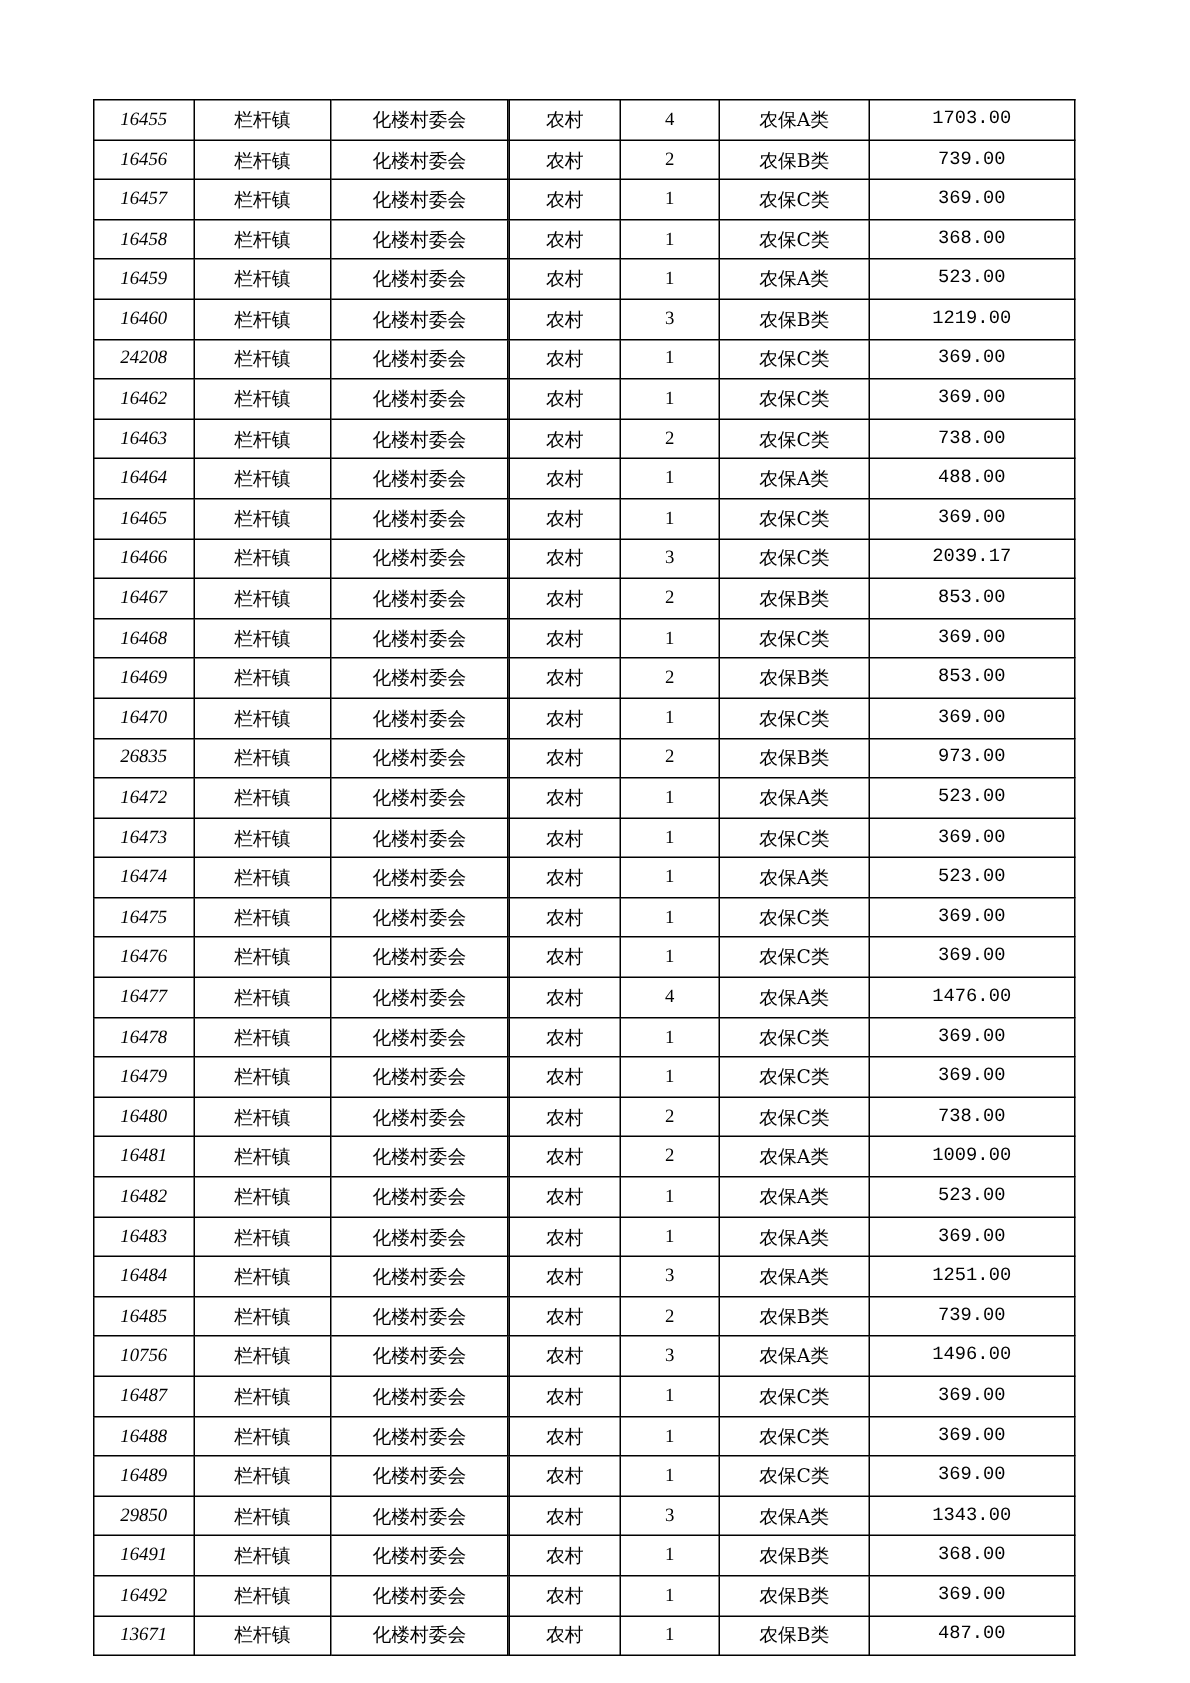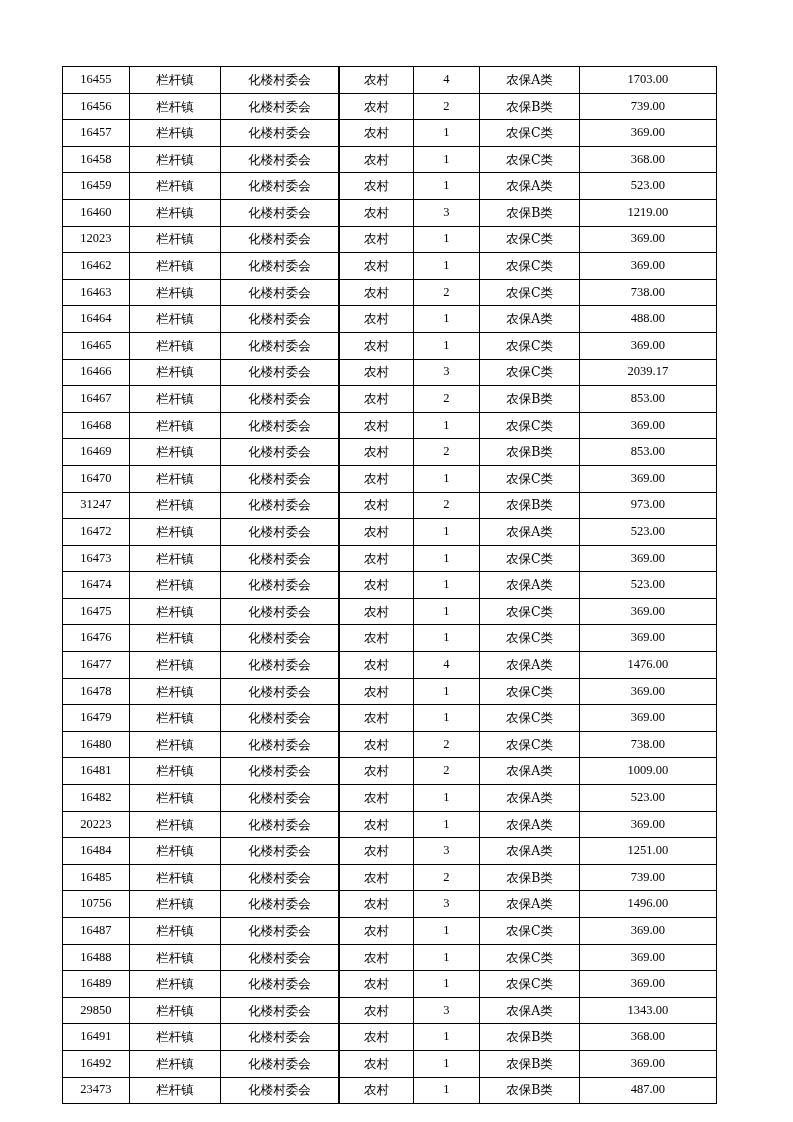--- a/index.html
+++ b/index.html
@@ -37,23 +37,23 @@
     overflow: hidden;
   }
   col.c-id    { width: 10.2%; }
   col.c-town  { width: 14.0%; }
   col.c-vill  { width: 18.0%; }
   col.c-type  { width: 11.2%; }
   col.c-num   { width: 10.2%; }
   col.c-cat   { width: 15.2%; }
   col.c-amt   { width: 21.0%; }
 
-  td.id   { font-family: "Liberation Serif", "DejaVu Serif", serif; font-size: 12.5px; }
+  td.id   { font-family: "Liberation Serif", "DejaVu Serif", serif; font-size: 12.5px; font-style: italic; }
   td.num  { font-family: "Liberation Serif", "DejaVu Serif", serif; font-size: 12.5px; }
-  td.amt  { font-family: Liberation Serif, serif; font-size: 12.5px; }
+  td.amt  { font-family: Liberation Mono, monospace; font-size: 12.5px; }
 </style>
 </head>
 <body>
 
 <div class="page">
   <table class="roster">
     <colgroup>
       <col class="c-id">
       <col class="c-town">
       <col class="c-vill">
@@ -118,21 +118,21 @@
           <td class="id">16460</td>
           <td class="town">栏杆镇</td>
           <td class="vill">化楼村委会</td>
           <td class="name">周摇摇</td>
           <td class="type">农村</td>
           <td class="num">3</td>
           <td class="cat">农保B类</td>
           <td class="amt">1219.00</td>
         </tr>
         <tr>
-          <td class="id">12023</td>
+          <td class="id">24208</td>
           <td class="town">栏杆镇</td>
           <td class="vill">化楼村委会</td>
           <td class="name">孟现才</td>
           <td class="type">农村</td>
           <td class="num">1</td>
           <td class="cat">农保C类</td>
           <td class="amt">369.00</td>
         </tr>
         <tr>
           <td class="id">16462</td>
@@ -218,21 +218,21 @@
           <td class="id">16470</td>
           <td class="town">栏杆镇</td>
           <td class="vill">化楼村委会</td>
           <td class="name">彭乂宏</td>
           <td class="type">农村</td>
           <td class="num">1</td>
           <td class="cat">农保C类</td>
           <td class="amt">369.00</td>
         </tr>
         <tr>
-          <td class="id">31247</td>
+          <td class="id">26835</td>
           <td class="town">栏杆镇</td>
           <td class="vill">化楼村委会</td>
           <td class="name">程正申</td>
           <td class="type">农村</td>
           <td class="num">2</td>
           <td class="cat">农保B类</td>
           <td class="amt">973.00</td>
         </tr>
         <tr>
           <td class="id">16472</td>
@@ -338,21 +338,21 @@
           <td class="id">16482</td>
           <td class="town">栏杆镇</td>
           <td class="vill">化楼村委会</td>
           <td class="name">郭亳洁</td>
           <td class="type">农村</td>
           <td class="num">1</td>
           <td class="cat">农保A类</td>
           <td class="amt">523.00</td>
         </tr>
         <tr>
-          <td class="id">20223</td>
+          <td class="id">16483</td>
           <td class="town">栏杆镇</td>
           <td class="vill">化楼村委会</td>
           <td class="name">张建侠</td>
           <td class="type">农村</td>
           <td class="num">1</td>
           <td class="cat">农保A类</td>
           <td class="amt">369.00</td>
         </tr>
         <tr>
           <td class="id">16484</td>
@@ -438,21 +438,21 @@
           <td class="id">16492</td>
           <td class="town">栏杆镇</td>
           <td class="vill">化楼村委会</td>
           <td class="name">张玉英</td>
           <td class="type">农村</td>
           <td class="num">1</td>
           <td class="cat">农保B类</td>
           <td class="amt">369.00</td>
         </tr>
         <tr>
-          <td class="id">23473</td>
+          <td class="id">13671</td>
           <td class="town">栏杆镇</td>
           <td class="vill">化楼村委会</td>
           <td class="name">杨时美</td>
           <td class="type">农村</td>
           <td class="num">1</td>
           <td class="cat">农保B类</td>
           <td class="amt">487.00</td>
         </tr>
       </tbody>
   </table>

